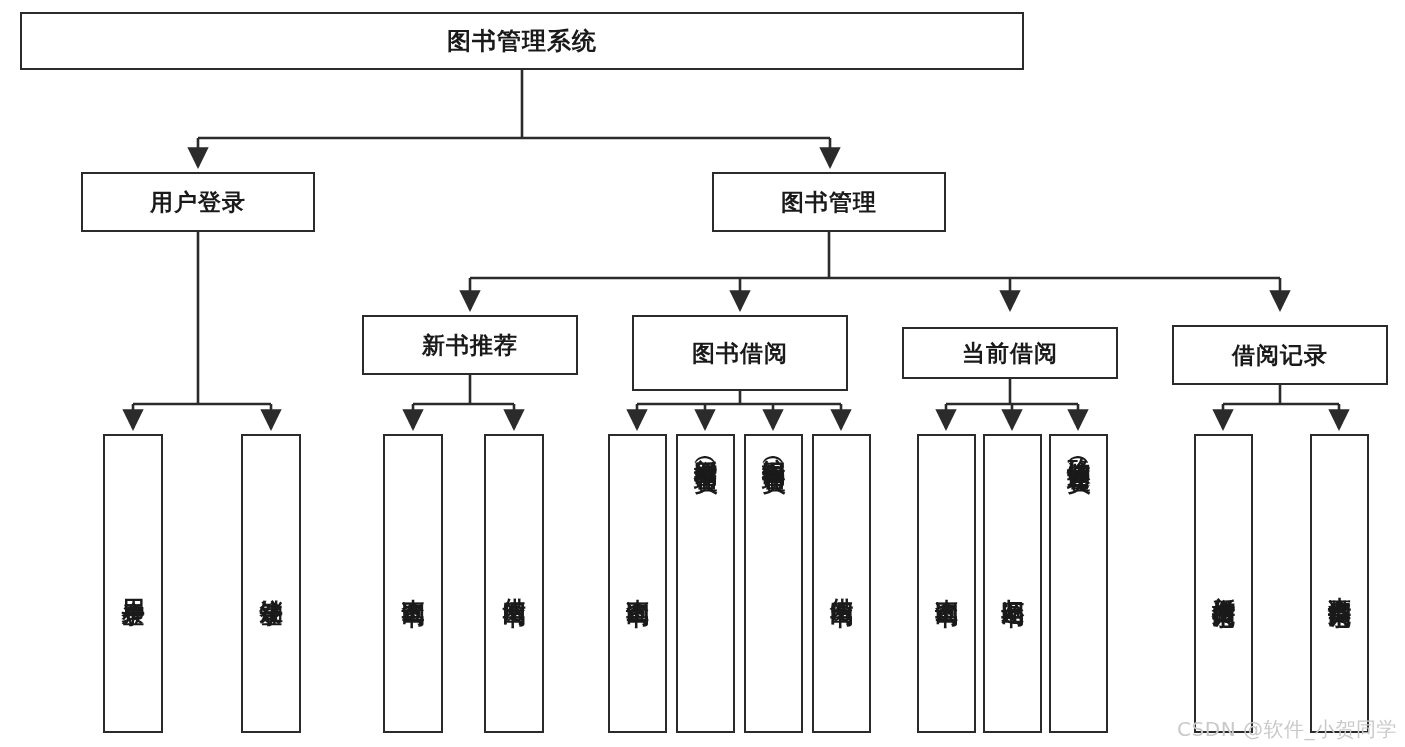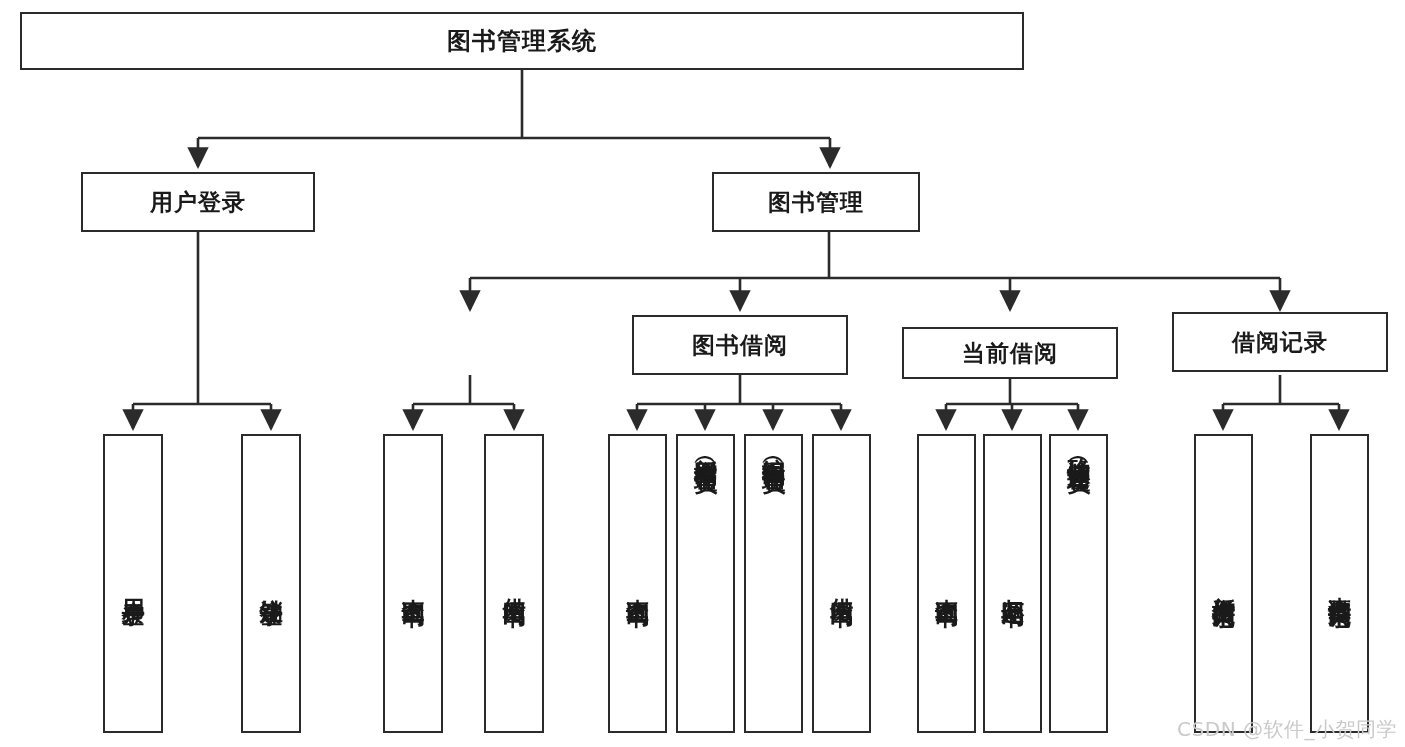--- a/index.html
+++ b/index.html
@@ -128,31 +128,34 @@
     </g>
   </svg>
 
   <div class="node root horiz" style="left:20px; top:12px; width:1004px; height:58px;">
     <span class="lbl">图书管理系统</span>
   </div>
 
   <div class="node horiz" style="left:81px; top:172px; width:234px; height:60px;">
     <span class="lbl">用户登录</span>
   </div>
-  <div class="node horiz" style="left:712px; top:172px; width:208px; height:60px;">
+  <div class="node horiz" style="left:712px; top:172px; width:234px; height:60px;">
     <span class="lbl">图书管理</span>
   </div>
 
-  <div class="node horiz" style="left:632px; top:315px; width:216px; height:60px;">
+  <div class="node horiz" style="left:362px; top:315px; width:216px; height:60px;">
+    <span class="lbl">新书推荐</span>
+  </div>
+  <div class="node horiz" style="left:632px; top:315px; width:216px; height:76px;">
     <span class="lbl">图书借阅</span>
   </div>
   <div class="node horiz" style="left:902px; top:327px; width:216px; height:52px;">
     <span class="lbl">当前借阅</span>
   </div>
-  <div class="node horiz" style="left:1172px; top:312px; width:216px; height:60px;">
+  <div class="node horiz" style="left:1172px; top:325px; width:216px; height:60px;">
     <span class="lbl">借阅记录</span>
   </div>
 
   <div class="node vert" style="left:103px; top:434px; width:60px; height:299px;">
     <span class="lbl">用户登录</span>
   </div>
   <div class="node vert" style="left:241px; top:434px; width:60px; height:299px;">
     <span class="lbl">注销登录</span>
   </div>
   <div class="node vert" style="left:383px; top:434px; width:60px; height:299px;">

